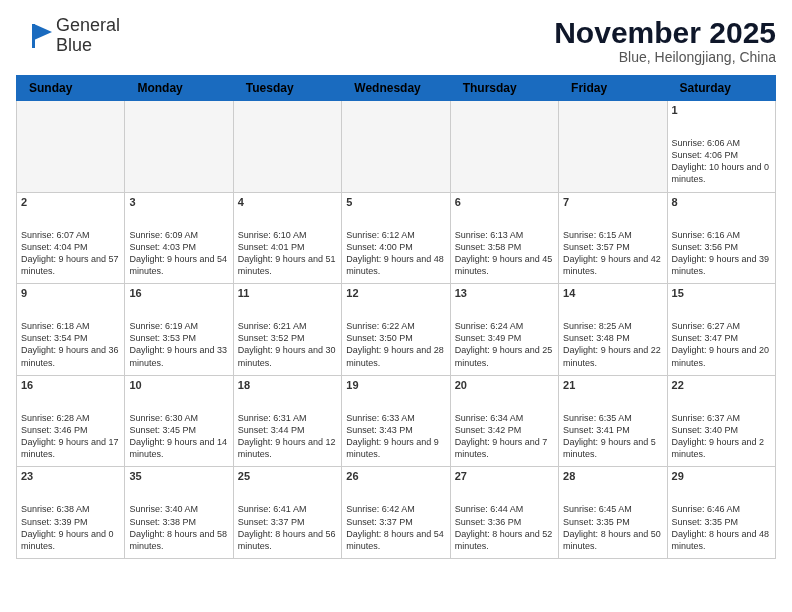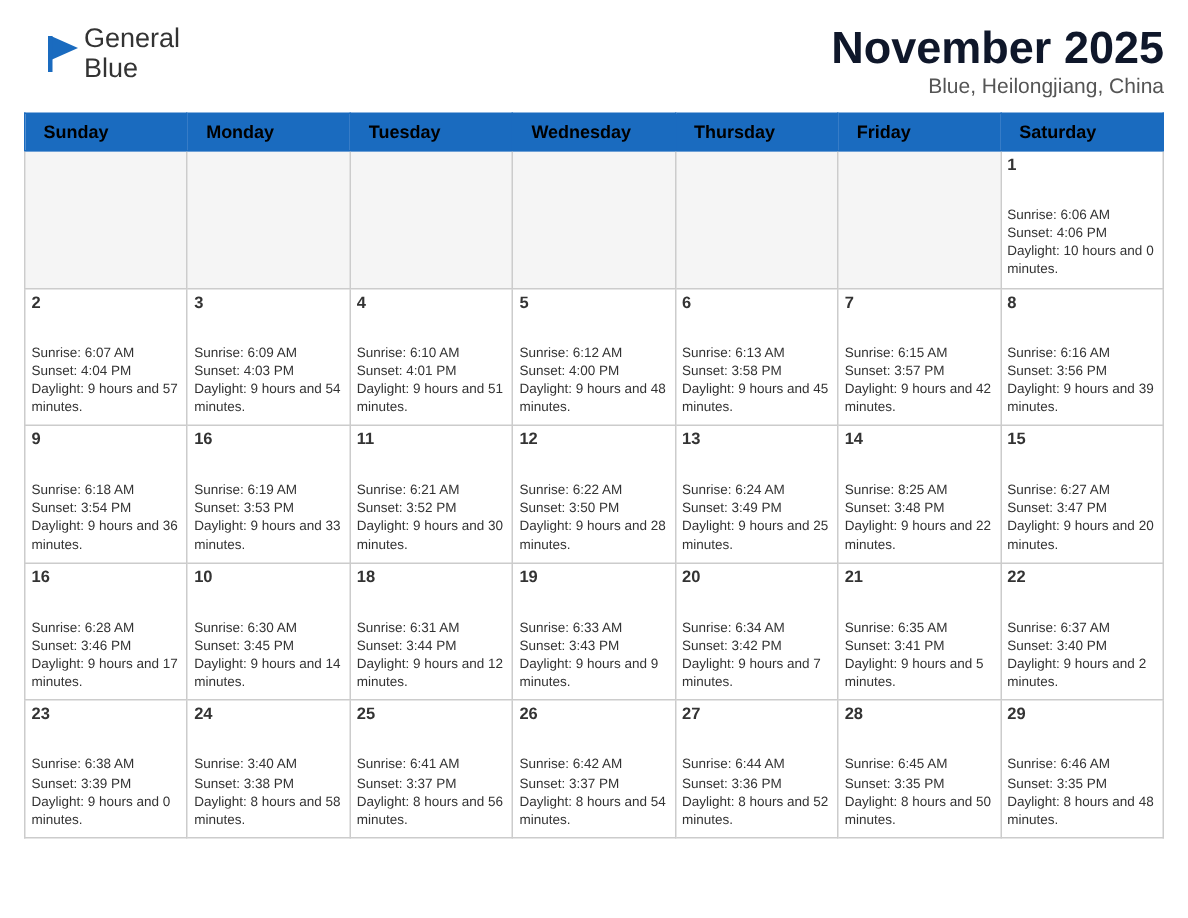--- a/index.html
+++ b/index.html
@@ -303,21 +303,21 @@
         </tr>
         <tr>
           <td>
             <span class="day-num">23</span>
             <div class="day-info">Sunrise: 6:38 AM
 Sunset: 3:39 PM
 Daylight: 9 hours
 and 0 minutes.</div>
           </td>
           <td>
-            <span class="day-num">24</span>
+            <span class="day-num">35</span>
             <div class="day-info">Sunrise: 3:40 AM
 Sunset: 3:38 PM
 Daylight: 8 hours
 and 58 minutes.</div>
           </td>
           <td>
             <span class="day-num">25</span>
             <div class="day-info">Sunrise: 6:41 AM
 Sunset: 3:37 PM
 Daylight: 8 hours

